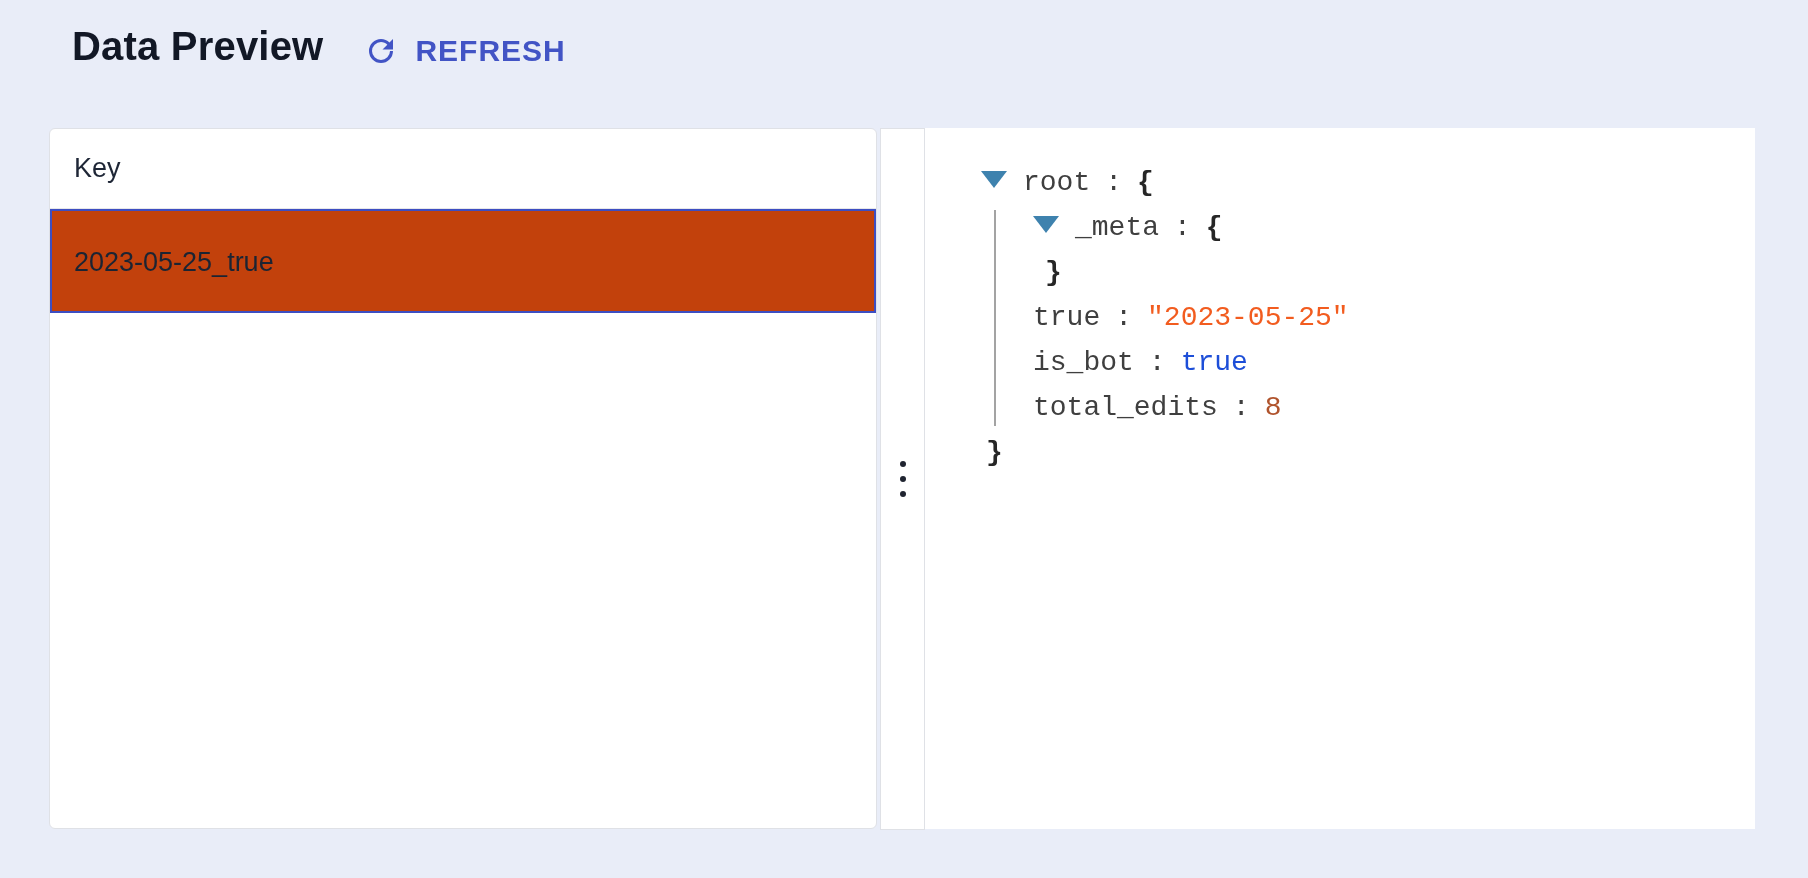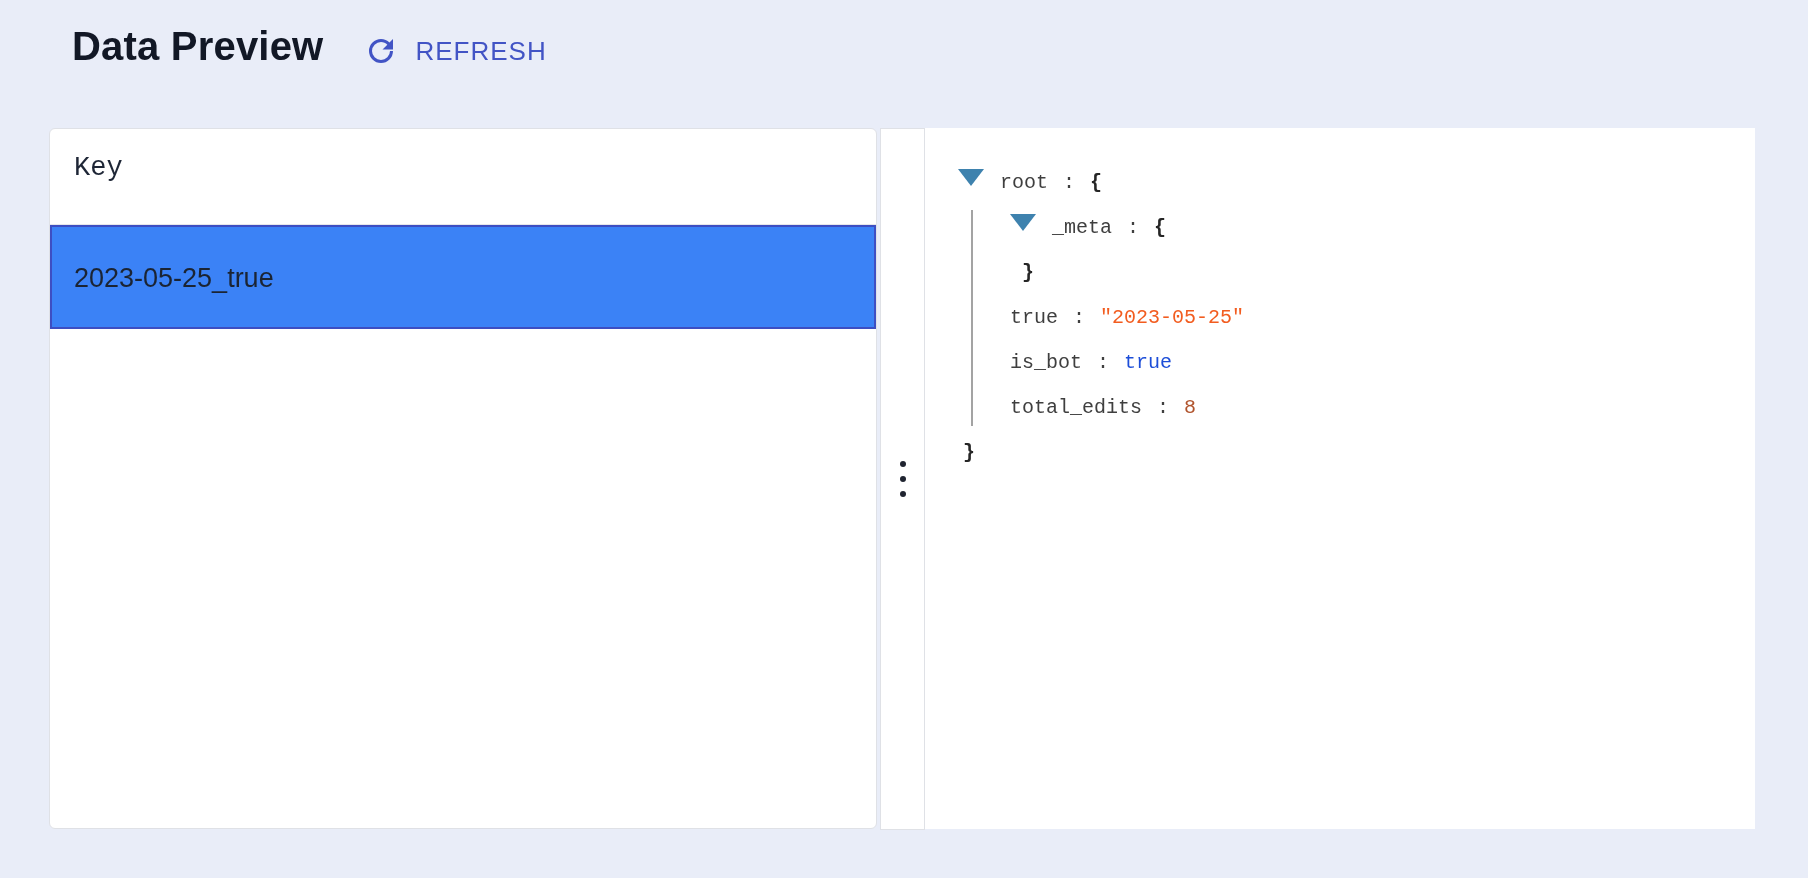--- a/index.html
+++ b/index.html
@@ -20,48 +20,47 @@
     font-size: 40px; font-weight: 700; color: #121826;
     letter-spacing: 0.2px;
   }
   .refresh-btn {
     display: flex; align-items: center; gap: 16px;
     background: none; border: none; cursor: pointer;
     color: #4254C5;
   }
   .refresh-btn svg { display: block; }
   .refresh-label {
-    font-size: 26px; font-weight: 400; letter-spacing: 1px;
+    font-size: 30px; font-weight: 700; letter-spacing: 1px;
     color: #4254C5;
   }
 
   
   .key-table {
     position: absolute; left: 49px; top: 128px;
     width: 828px; height: 701px;
     background: #ffffff;
     border: 1px solid #DFE1E6;
     border-radius: 6px;
   }
   .table-header {
-    height: 96px; line-height: 79px;
+    height: 80px; line-height: 79px;
     padding-left: 24px;
     font-size: 27px; color: #1E2636;
     border-bottom: 1px solid #E6E7EA;
-    font-family: Liberation Mono, monospace;
   }
   .table-row {
     height: 104px; line-height: 102px;
     padding-left: 24px;
     font-size: 27px; color: #1B2433;
     cursor: pointer;
     background: #ffffff;
   }
   .table-row.selected {
-    background: #3b82f6;
+    background: #c2410c;
     border: 2px solid #3D4EC2;
     padding-left: 22px;
   }
 
   
   .splitter {
     position: absolute; left: 880px; top: 128px;
     width: 45px; height: 702px;
     background: #ffffff;
     border: 1px solid #DFE1E6;
@@ -78,22 +77,23 @@
   
   .json-panel {
     position: absolute; left: 925px; top: 128px;
     width: 830px; height: 701px;
     background: #ffffff;
     overflow: hidden;
     padding: 28px 75px 20px 33px;
   }
   .json-tree {
     font-family: "Liberation Mono", "DejaVu Sans Mono", monospace;
-    font-size: 20px; line-height: 36px;
+    font-size: 28px; line-height: 36px;
     color: #3F3F3F;
+    margin-left: 23px;
   }
   .nrow, .nclose { margin: 9px 0; }
   .tri {
     display: inline-block;
     width: 0; height: 0;
     border-left: 13px solid transparent;
     border-right: 13px solid transparent;
     border-top: 17px solid #3E82AE;
     margin-right: 16px;
     vertical-align: 2px;

